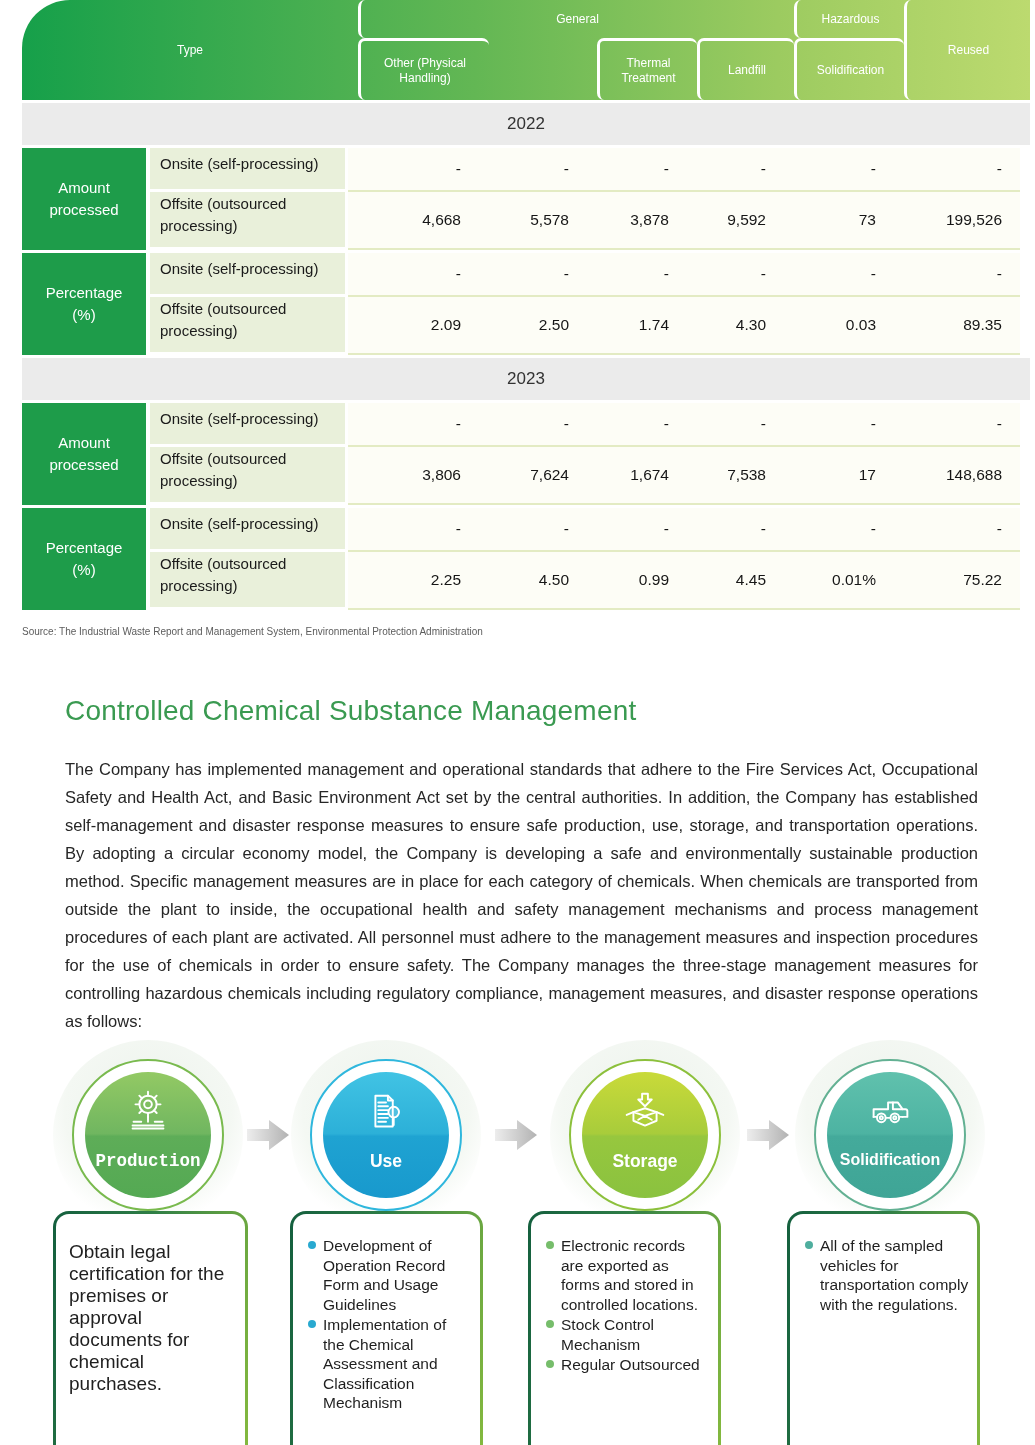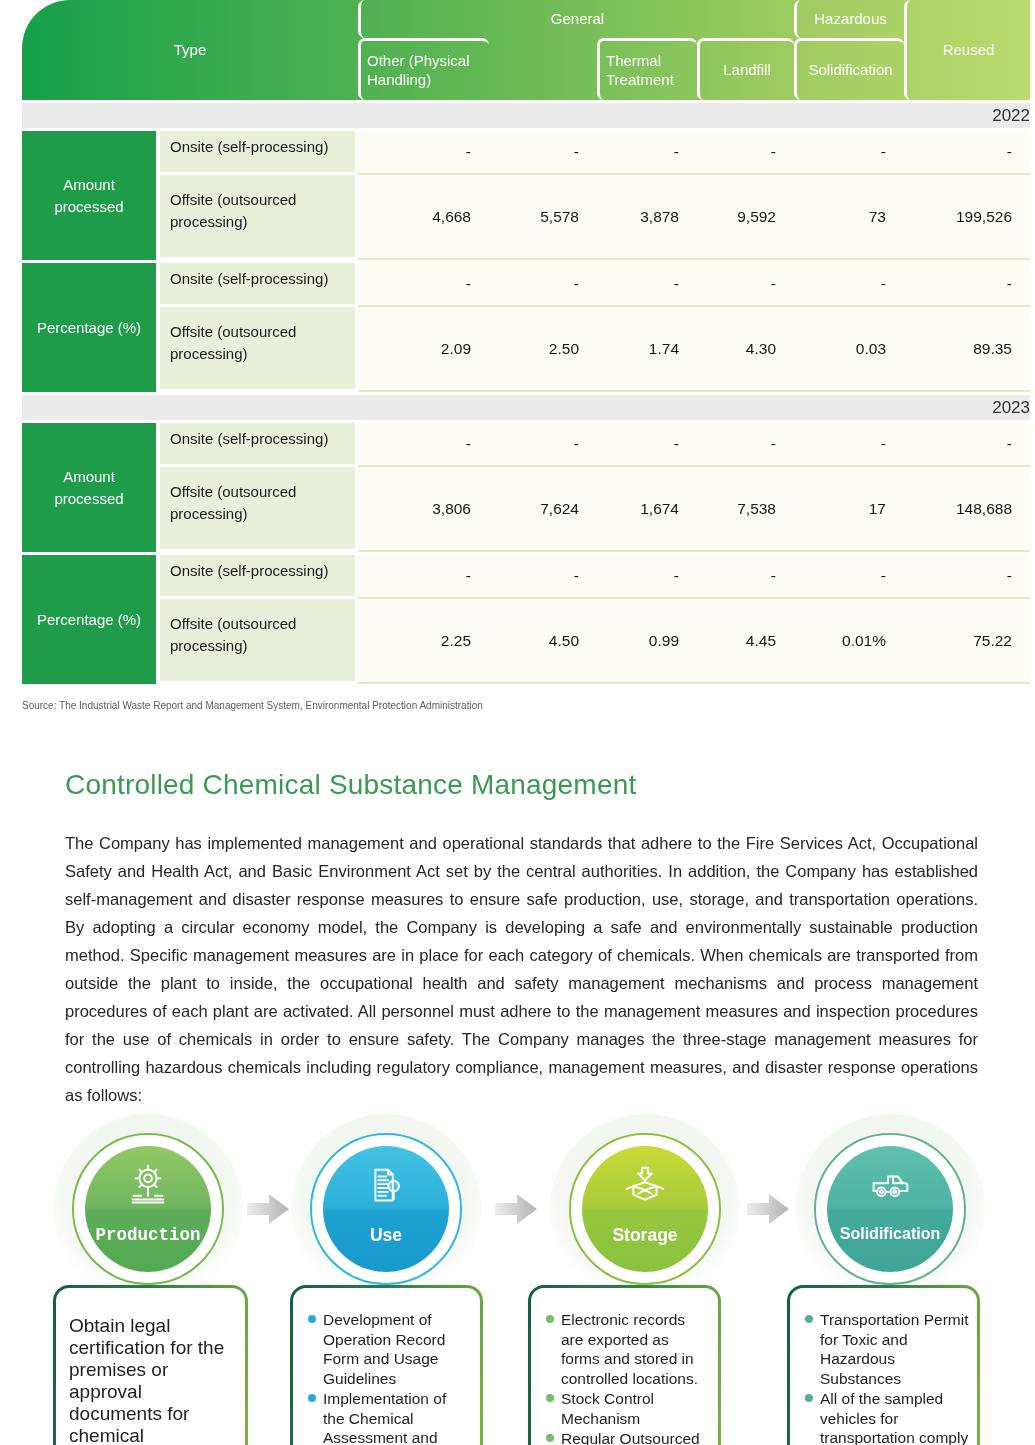--- a/index.html
+++ b/index.html
@@ -8,40 +8,40 @@
 
   
   .table-wrap { margin-left:22px; width:1008px; }
 
   .thead { display:grid;
            grid-template-columns:336px 131px 108px 100px 97px 110px 126px;
            grid-template-rows:38px 62px;
            background:linear-gradient(90deg,#16a04a 0%,#63b754 45%,#9ccb60 75%,#bcda6f 100%);
            border-top-left-radius:48px; color:#fff; }
   .thead > div { display:flex; align-items:center; justify-content:center;
-                 font-size:15px; line-height:1.25;border-radius:7px; }
+                 text-align:center; font-size:12px; line-height:1.25;border-radius:7px; }
   .h-type   { grid-area:1/1/3/2; }
   .h-general{ grid-area:1/2/2/6; border-left:3px solid #fff; }
   .h-hazard { grid-area:1/6/2/7; border-left:3px solid #fff; }
   .h-reused { grid-area:1/7/3/8; border-left:3px solid #fff; }
   .h-sub    { grid-row:2; border-left:3px solid #fff; border-top:3px solid #fff;
               font-size:14.5px; padding:0 6px; }
 
-  .year-band { margin-top:3px; height:25px; background:#ebebeb;
-               display:flex; align-items:center; justify-content:flex-end;
+  .year-band { margin-top:3px; height:42px; background:#ebebeb;
+               display:flex; align-items:center; justify-content:center;
                font-size:17px; color:#333; }
 
   .group { display:flex; margin-top:3px; }
-  .g-label { width:134px; background:#1e9c4a; color:#fff;
+  .g-label { width:124px; background:#1e9c4a; color:#fff;
              display:flex; align-items:center; justify-content:center;
              text-align:center; font-size:15px; line-height:1.45; padding:0 10px; }
   .g-rows { flex:1; }
   .t-row { display:flex; }
   .t-row.h-sm { height:44px; }
-  .t-row.h-lg { height:85px; }
+  .t-row.h-lg { height:58px; }
   .sub-label { width:202px; background:#e9f0da; border-left:4px solid #fff;
                border-right:3px solid #fff; border-bottom:3px solid #fff;
                display:flex; align-items:center; padding:4px 8px 14px 10px;
                font-size:15px; line-height:1.45; color:#1a1a1a; }
   .val { background:#fdfdf6; border-bottom:2px solid #e3ebc3;
          display:flex; align-items:center; justify-content:flex-end;
          padding-right:18px; font-size:15.5px; color:#161616; }
   .c0{width:131px;} .c1{width:108px;} .c2{width:100px;} .c3{width:97px;}
   .c4{width:110px;} .c5{width:126px;}
 
@@ -303,21 +303,20 @@
         <ul class="items-sto">
           <li class="dot">Electronic records are exported as forms and stored in controlled locations.</li>
           <li class="dot">Stock Control Mechanism</li>
           <li class="dot">Regular Outsourced</li>
         </ul>
       </div>
   </div>
   <div class="card p3">
     <div class="card-in">
         <ul class="items-tra">
-          <li class="dot">Transportation Permit for Toxic and Hazardous Substances</li>
           <li class="dot">All of the sampled vehicles for transportation comply with the regulations.</li>
         </ul>
       </div>
   </div>
 
   <div class="bub p0">
     <div class="bub-in g-prod">
       <div class="bub-icon">
         <svg width="54" height="54" viewBox="0 0 56 56" fill="none" stroke="#fff" stroke-width="2" stroke-linecap="round" stroke-linejoin="round">
           <circle cx="28" cy="18" r="9"></circle>

